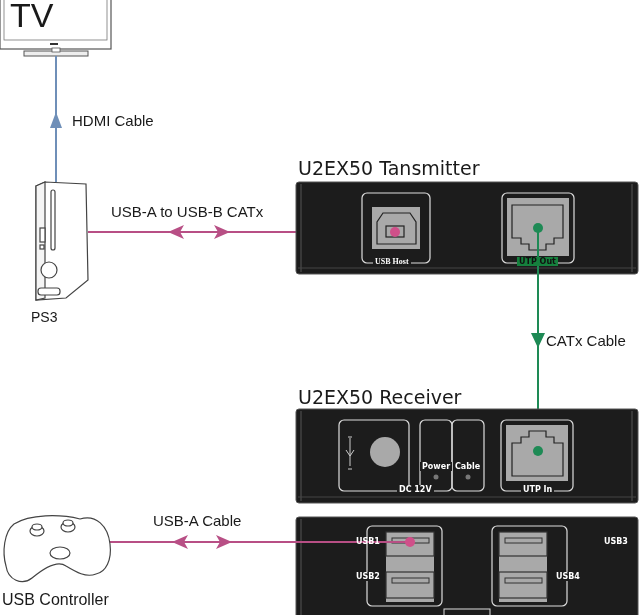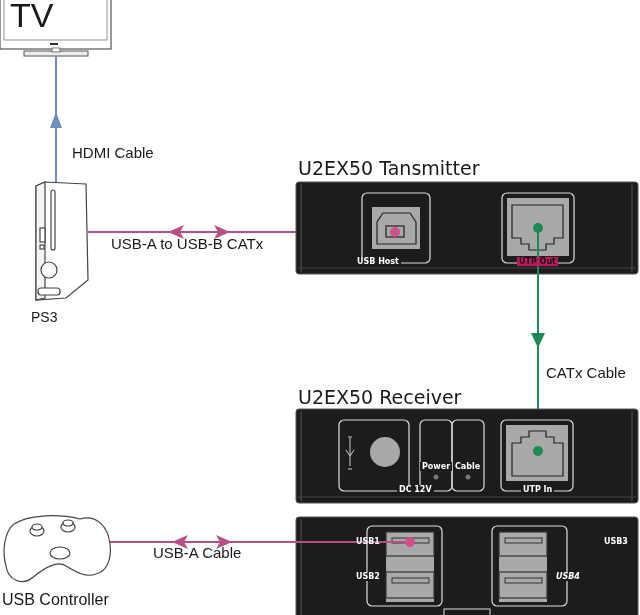--- a/index.html
+++ b/index.html
@@ -1,25 +1,25 @@
 <!DOCTYPE html>
 <html><head>
 <meta charset="utf-8">
 <style>
   html, body { margin: 0; padding: 0; background: #ffffff; }
   body { width: 640px; height: 615px; position: relative; overflow: hidden;
          font-family: "Liberation Sans", sans-serif; color: #222; }
   svg { position: absolute; left: 0; top: 0; }
   .lbl { position: absolute; white-space: nowrap; color: #1a1a1a; }
   .dev-title { font-family: "DejaVu Sans", sans-serif; font-size: 19px; }
-  .cable-lbl { font-family: "Liberation Sans", sans-serif; font-size: 15px; margin-top: 32px; }
+  .cable-lbl { font-family: "Liberation Sans", sans-serif; font-size: 15px; }
   .tv-text { font-family: "Liberation Sans", sans-serif; font-size: 34px; }
   .port-lbl { position: absolute; color: #fff; font-family: "DejaVu Sans", sans-serif;
               font-weight: bold; font-size: 8px; white-space: nowrap; background: #1c1c1c; padding: 0 2px; }
-  .port-lbl.white-bg { background: #be185d; color: #111; }
+  .port-lbl.white-bg { background: #15803d; color: #111; }
 </style>
 </head>
 <body>
 
 <svg width="640" height="615" viewBox="0 0 640 615">
 
   <g>
     <rect x="0" y="-6" width="111" height="55" fill="#fff" stroke="#555" stroke-width="1.2"></rect>
     <rect x="4" y="-6" width="103" height="46" fill="#fff" stroke="#777" stroke-width="0.8"></rect>
     <rect x="50" y="43" width="8" height="2" fill="#333"></rect>
@@ -125,30 +125,30 @@
     <ellipse cx="60" cy="553" rx="10" ry="6"></ellipse>
   </g>
 </svg>
 
 <div class="lbl tv-text" style="left:10px; top:-4px;">TV</div>
 <div class="lbl cable-lbl" style="left:72px; top:112px;">HDMI  Cable</div>
 <div class="lbl" style="left:31px; top:309px; font-size:14px;">PS3</div>
 <div class="lbl cable-lbl" style="left:111px; top:203px;">USB-A to USB-B CATx</div>
 
 <div class="lbl dev-title" style="left:298px; top:157px;">U2EX50 Tansmitter</div>
-<div class="port-lbl" style="left:355px; top:257px;">USB Host</div>
+<div class="port-lbl" style="left:373px; top:257px;font-family:Liberation Serif, serif;">USB Host</div>
 <div class="port-lbl white-bg" style="left:517px; top:257px;">UTP Out</div>
 
 <div class="lbl cable-lbl" style="left:546px; top:332px;">CATx Cable</div>
 
 <div class="lbl dev-title" style="left:298px; top:386px;">U2EX50  Receiver</div>
 <div class="port-lbl" style="left:353px; top:485px;margin-left:44px;">DC 12V</div>
 <div class="port-lbl" style="left:420px; top:462px;">Power</div>
 <div class="port-lbl" style="left:453px; top:462px;">Cable</div>
 <div class="port-lbl" style="left:521px; top:485px;">UTP In</div>
 
 <div class="port-lbl" style="left:354px; top:537px; background:transparent;">USB1</div>
 <div class="port-lbl" style="left:354px; top:572px;">USB2</div>
 <div class="port-lbl" style="left:582px; top:537px;margin-left:20px;">USB3</div>
-<div class="port-lbl" style="left:554px; top:572px;font-style:italic;">USB4</div>
+<div class="port-lbl" style="left:554px; top:572px;">USB4</div>
 
 <div class="lbl cable-lbl" style="left:153px; top:512px;">USB-A Cable</div>
 <div class="lbl" style="left:2px; top:591px; font-size:16px;">USB Controller</div>
 
 </body></html>

